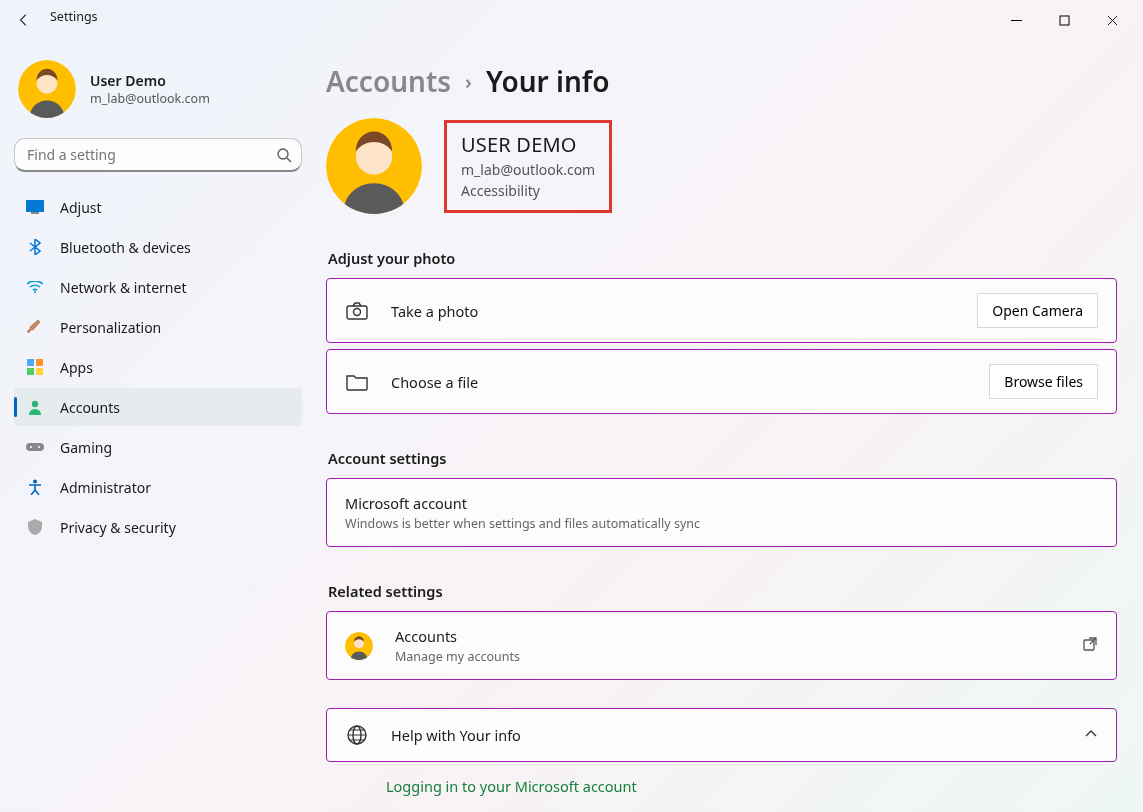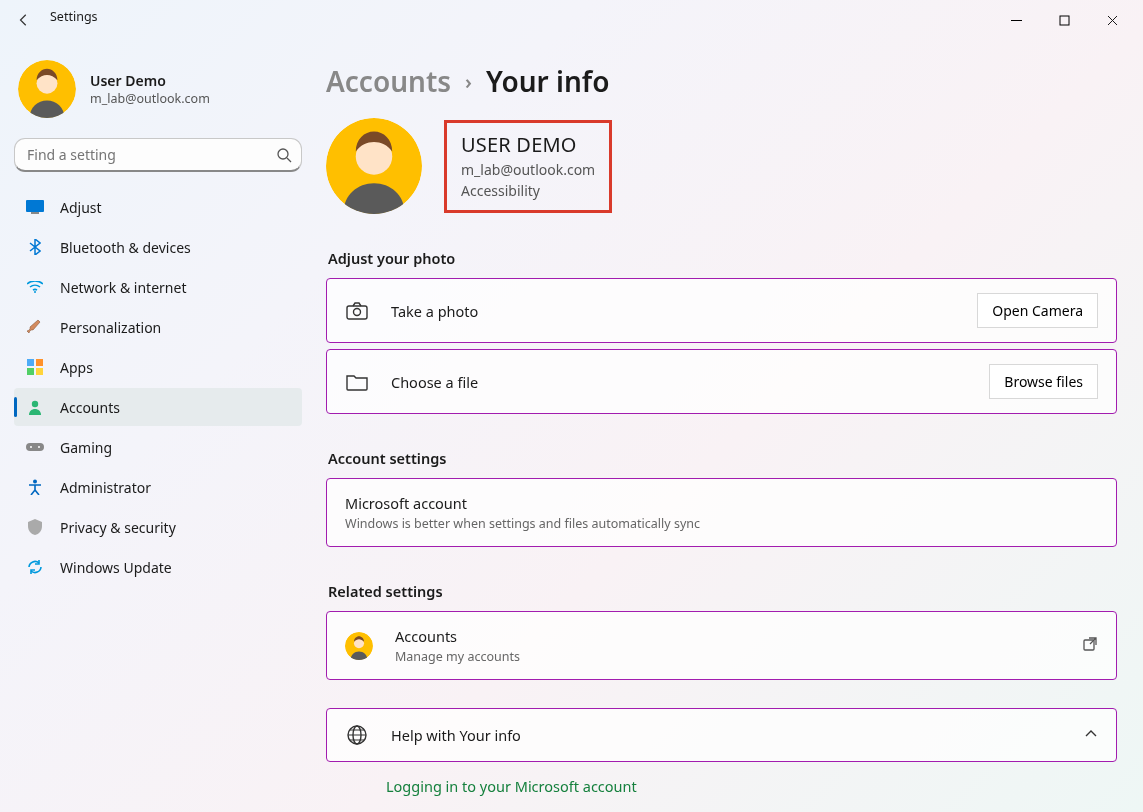--- a/index.html
+++ b/index.html
@@ -212,29 +212,20 @@
         <span>Administrator</span>
       </div>
       <div class="nav-item">
         <span class="nav-icon">
             <svg width="14" height="16" viewBox="0 0 14 16">
               <path d="M7 0l7 3v4c0 5-3 8-7 9-4-1-7-4-7-9V3z" fill="#aaa"></path>
             </svg>
           </span>
         <span>Privacy &amp; security</span>
       </div>
-      <div class="nav-item">
-        <span class="nav-icon">
-            <svg width="16" height="16" viewBox="0 0 16 16">
-              <path d="M2 8a6 6 0 0110-4M14 8a6 6 0 01-10 4" fill="none" stroke="#0099dd" stroke-width="1.6"></path>
-              <path d="M12 1v4h-4M4 15v-4h4" fill="none" stroke="#0099dd" stroke-width="1.6"></path>
-            </svg>
-          </span>
-        <span>Windows Update</span>
-      </div>
     </nav>
   </aside>
 
   <main class="main">
     <div class="breadcrumb">
       <span class="bc-dim">Accounts</span>
       <span class="chev">›</span>
       <span>Your info</span>
     </div>
 

